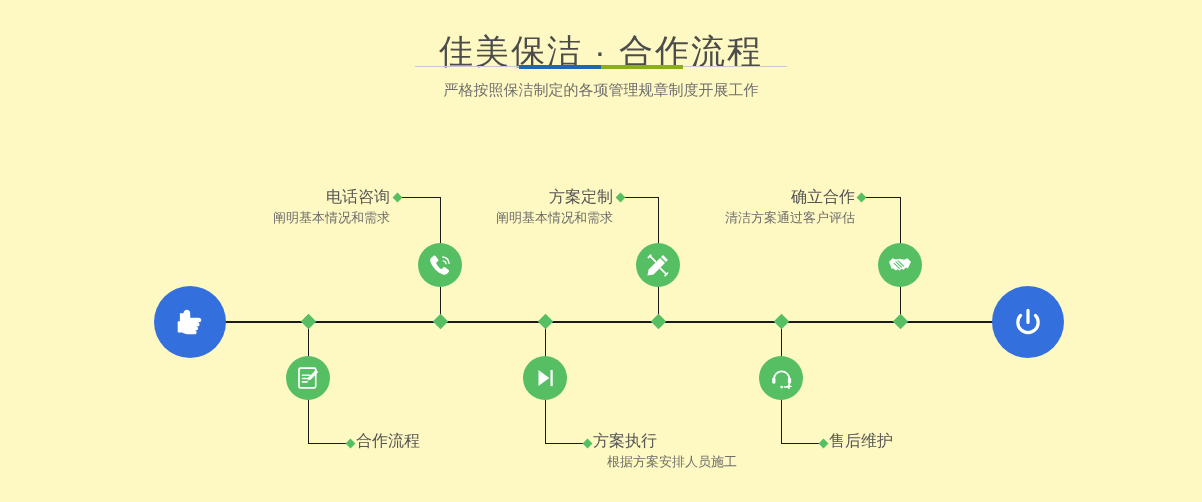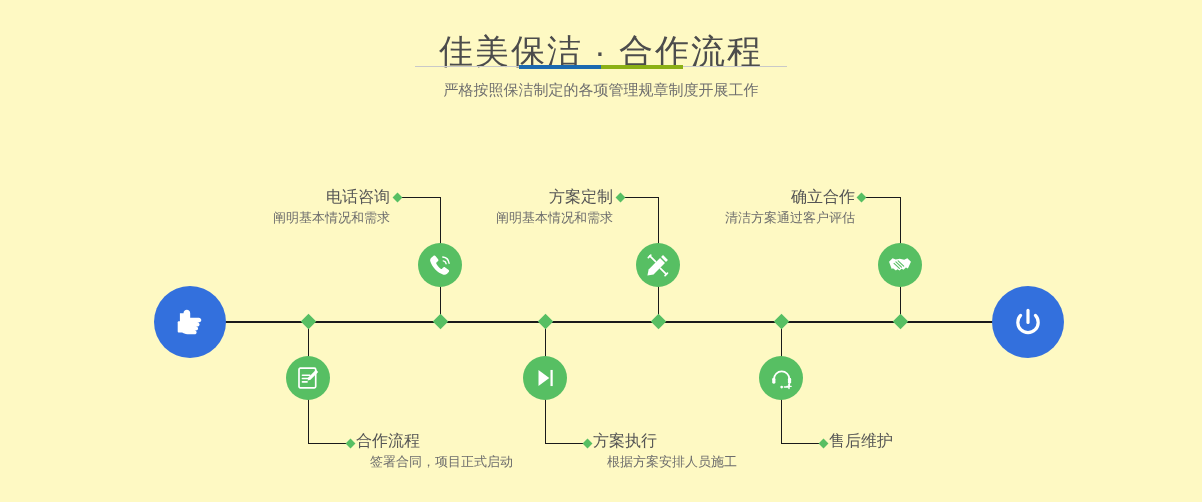--- a/index.html
+++ b/index.html
@@ -236,21 +236,20 @@
         <line x1="8" y1="11" x2="16" y2="11" stroke="#ffffff" stroke-width="1.7" stroke-linecap="round"></line>
         <line x1="8" y1="14.6" x2="16" y2="14.6" stroke="#ffffff" stroke-width="1.7" stroke-linecap="round"></line>
         <line x1="8" y1="18.2" x2="13" y2="18.2" stroke="#ffffff" stroke-width="1.7" stroke-linecap="round"></line>
         <path fill="#ffffff" d="M22.6 5.2l2.4 2.4-8.3 8.3-3.1 0.7 0.7-3.1z"></path>
       </svg>
     </span>
   </div>
 
   <div class="lbl bottom" style="left:356px; top:430px; width:260px;">
     <div class="name">合作流程</div>
-    <div class="desc">签署合同，项目正式启动</div>
   </div>
 
   <div class="diamond" style="left:653px; top:316px;"></div>
   <div class="vline" style="left:658px; top:197px; height:124px;"></div>
   <div class="hline" style="left:620px; top:197px; width:39px;"></div>
   <div class="tick" style="left:617px; top:194px;"></div>
 
   <div class="node-icon" style="left:636px; top:243px;">
     <span>
       <svg width="26" height="26" viewBox="0 0 28 28">

